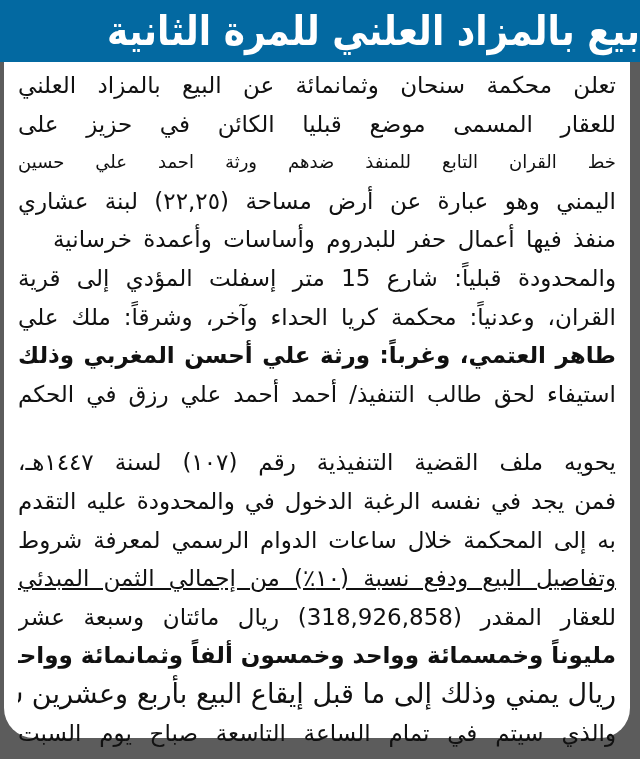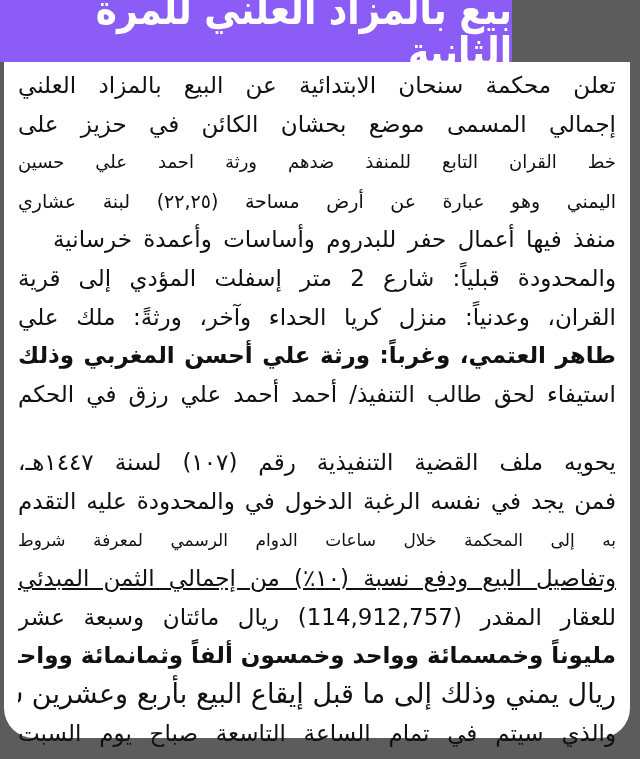--- a/index.html
+++ b/index.html
@@ -11,23 +11,23 @@
     height: 759px;
     background: #5c5c5c;
     position: relative;
     overflow: hidden;
     font-family: "DejaVu Sans", sans-serif;
   }
   .title-bar {
     position: absolute;
     left: 0;
     top: 0;
-    width: 512px;
+    width: 640px;
     height: 62px;
-    background: #8b5cf6;
+    background: #0369a1;
     display: flex;
     align-items: center;
     justify-content: flex-start;
     direction: rtl;
   }
   .title-text {
     color: #fff;
     font-family: "DejaVu Sans", sans-serif;
     font-weight: bold;
     font-size: 36px;
@@ -68,32 +68,32 @@
 </style>
 </head>
 <body>
 
 <div class="title-bar">
   <span class="title-text">بيع بالمزاد العلني للمرة الثانية</span>
 </div>
 
 <div class="body-panel">
   <div class="notice-text">
-    <span class="notice-line" style="display: block; font-size: 23px;">تعلن محكمة سنحان الابتدائية عن البيع بالمزاد العلني</span>
-    <span class="notice-line" style="display: block; font-size: 23px;">إجمالي المسمى موضع بحشان الكائن في حزيز على</span>
+    <span class="notice-line" style="display: block; font-size: 23px;">تعلن محكمة سنحان وثمانمائة عن البيع بالمزاد العلني</span>
+    <span class="notice-line" style="display: block; font-size: 23px;">للعقار المسمى موضع قبليا الكائن في حزيز على</span>
     <span class="notice-line" style="display: block; font-size: 18px;">خط القران التابع للمنفذ ضدهم ورثة احمد علي حسين</span>
-    <span class="notice-line" style="display: block; font-size: 19px;">اليمني وهو عبارة عن أرض مساحة (٢٢,٢٥) لبنة عشاري</span>
+    <span class="notice-line" style="display: block; font-size: 23px;">اليمني وهو عبارة عن أرض مساحة (٢٢,٢٥) لبنة عشاري</span>
     <span class="notice-line" style="display: block; font-size: 23px; margin-left: 35px;">منفذ فيها أعمال حفر للبدروم وأساسات وأعمدة خرسانية</span>
-    <span class="notice-line" style="display: block; font-size: 23px;">والمحدودة قبلياً: شارع 2 متر إسفلت المؤدي إلى قرية</span>
-    <span class="notice-line" style="display: block; font-size: 23px;">القران، وعدنياً: منزل كريا الحداء وآخر، ورثةً: ملك علي</span>
+    <span class="notice-line" style="display: block; font-size: 23px;">والمحدودة قبلياً: شارع 15 متر إسفلت المؤدي إلى قرية</span>
+    <span class="notice-line" style="display: block; font-size: 23px;">القران، وعدنياً: محكمة كريا الحداء وآخر، وشرقاً: ملك علي</span>
     <span class="notice-line" style="display: block; font-size: 23px; font-weight: bold;">طاهر العتمي، وغرباً: ورثة علي أحسن المغربي وذلك</span>
     <span class="notice-line" style="display: block; font-size: 23px;">استيفاء لحق طالب التنفيذ/ أحمد أحمد علي رزق في الحكم</span>
     <span class="notice-line" style="display: block; font-size: 23px; margin-top: 30px;">يحويه ملف القضية التنفيذية رقم (١٠٧) لسنة ١٤٤٧هـ،</span>
     <span class="notice-line" style="display: block; font-size: 23px;">فمن يجد في نفسه الرغبة الدخول في والمحدودة عليه التقدم</span>
-    <span class="notice-line" style="display: block; font-size: 17px;">به إلى المحكمة خلال ساعات الدوام الرسمي لمعرفة شروط</span>
+    <span class="notice-line" style="display: block; font-size: 23px;">به إلى المحكمة خلال ساعات الدوام الرسمي لمعرفة شروط</span>
     <span class="notice-line" style="display: block; font-size: 23px; text-decoration: underline;">وتفاصيل البيع ودفع نسبة (١٠٪) من إجمالي الثمن المبدئي</span>
-    <span class="notice-line" style="display: block; font-size: 23px;">للعقار المقدر (114,912,757) ريال مائتان وسبعة عشر</span>
+    <span class="notice-line" style="display: block; font-size: 23px;">للعقار المقدر (318,926,858) ريال مائتان وسبعة عشر</span>
     <span class="notice-line" style="display: block; font-size: 23px; font-weight: bold;">مليوناً وخمسمائة وواحد وخمسون ألفاً وثمانمائة وواحد</span>
     <span class="notice-line" style="display: block; font-size: 27px;">ريال يمني وذلك إلى ما قبل إيقاع البيع بأربع وعشرين ساعة</span>
     <span class="notice-line" style="display: block; font-size: 23px;">والذي سيتم في تمام الساعة التاسعة صباح يوم السبت</span>
 
   </div>
 </div>
 
 </body></html>

